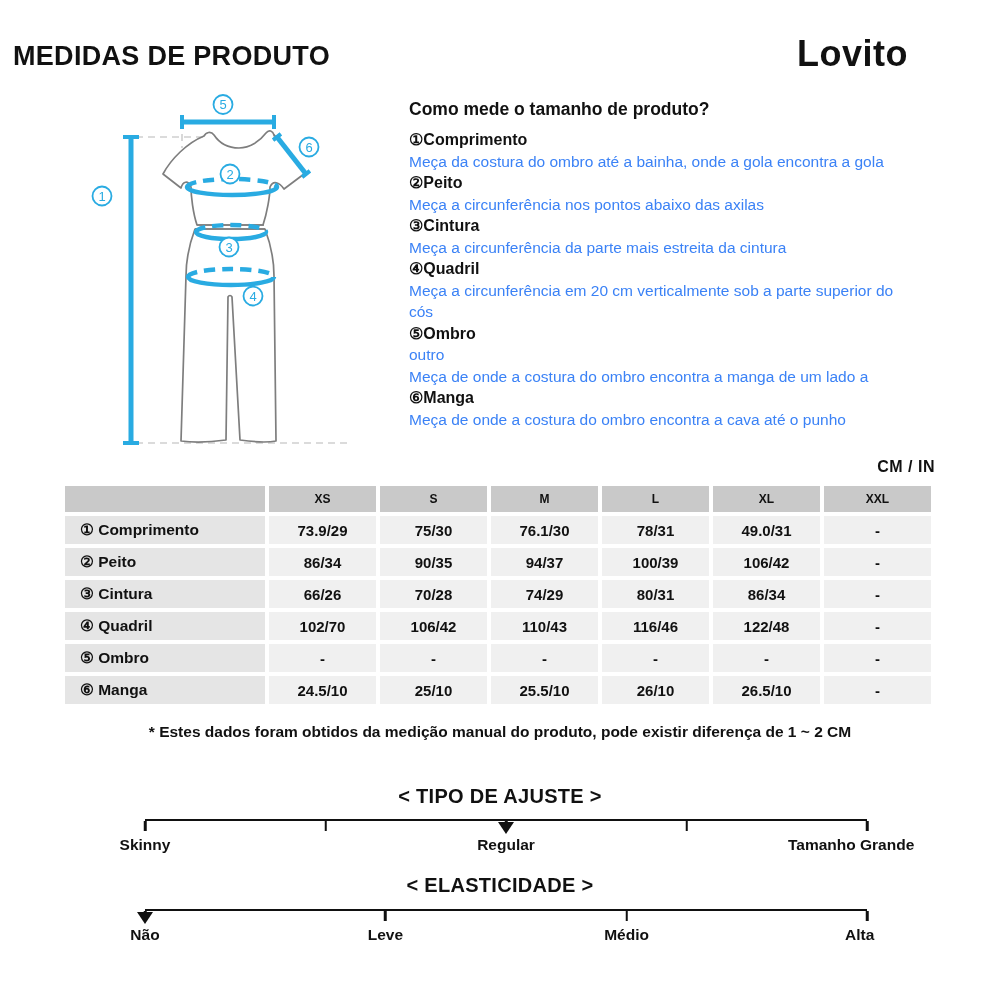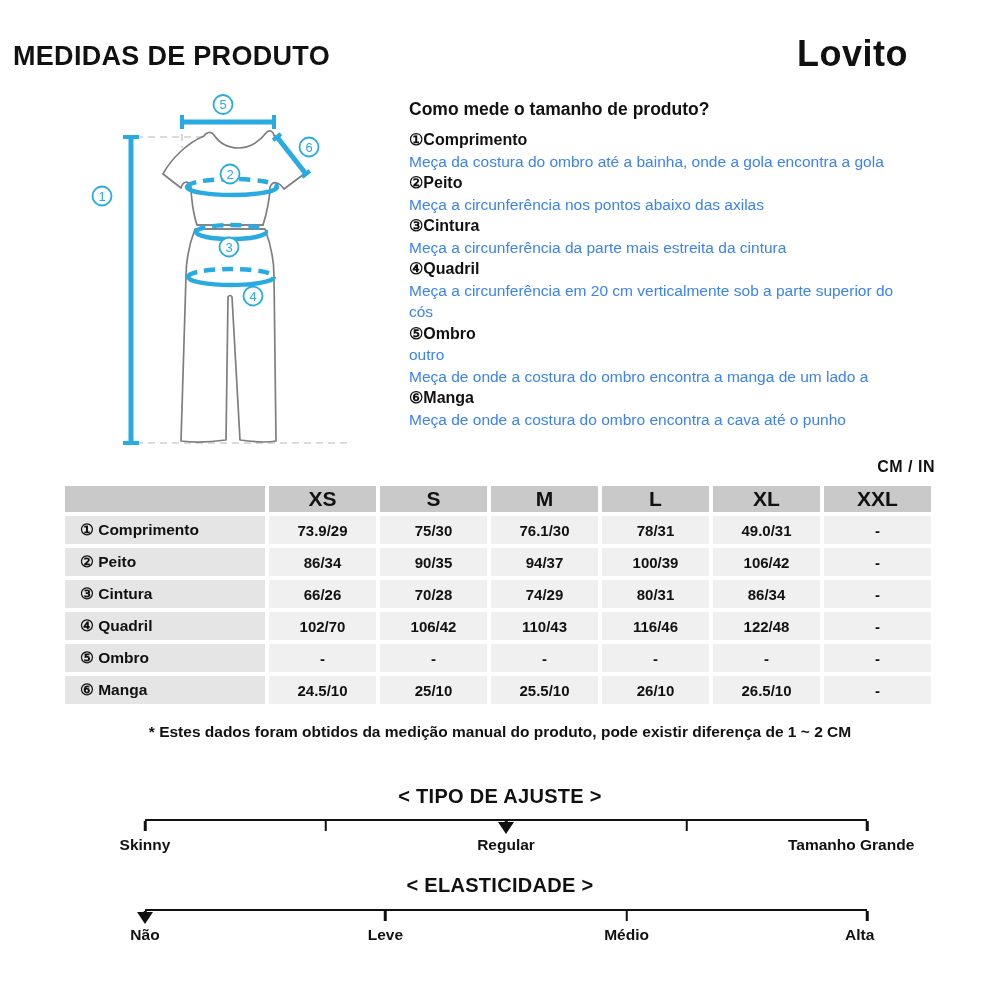--- a/index.html
+++ b/index.html
@@ -16,21 +16,21 @@
   .howto-heading{font-size:17.5px;font-weight:bold;margin:0 0 9px 0;}
   .howto-item-label{font-size:16px;font-weight:bold;line-height:21.5px;color:#111;}
   .howto-item-desc{font-size:15.5px;line-height:21.5px;color:#3b82f6;}
   
   .units{position:absolute;top:450px;right:65px;font-size:16px;font-weight:bold;letter-spacing:.5px;margin-top:8px;}
   
   .size-table{position:absolute;left:65px;top:486px;width:866px;display:grid;
               grid-template-columns:200px repeat(6,1fr);gap:4px;}
   .cell{display:flex;align-items:center;justify-content:center;height:28px;
         background:#f0f0f0;font-size:15px;font-weight:bold;}
-  .cell.head{background:#c9c9c9;height:26px;font-size:21px;}
+  .cell.head{background:#c9c9c9;height:26px;font-size:12px;}
   .cell.rowlabel{background:#e5e5e5;justify-content:flex-start;padding-left:15px;font-size:15.5px;}
   .cell.corner{background:#c9c9c9;height:26px;}
   
   .footnote{position:absolute;top:723px;left:0;right:0;text-align:center;
             font-size:15.5px;font-weight:bold;}
   
   .scale-title{position:absolute;left:0;right:0;text-align:center;font-size:20px;
                font-weight:bold;letter-spacing:.3px;}
   .scale-line{position:absolute;left:145px;width:722px;height:0;border-top:2.5px solid #111;}
   .scale-tick{position:absolute;top:0;width:2.5px;height:10px;background:#111;transform:translateX(-50%);}

